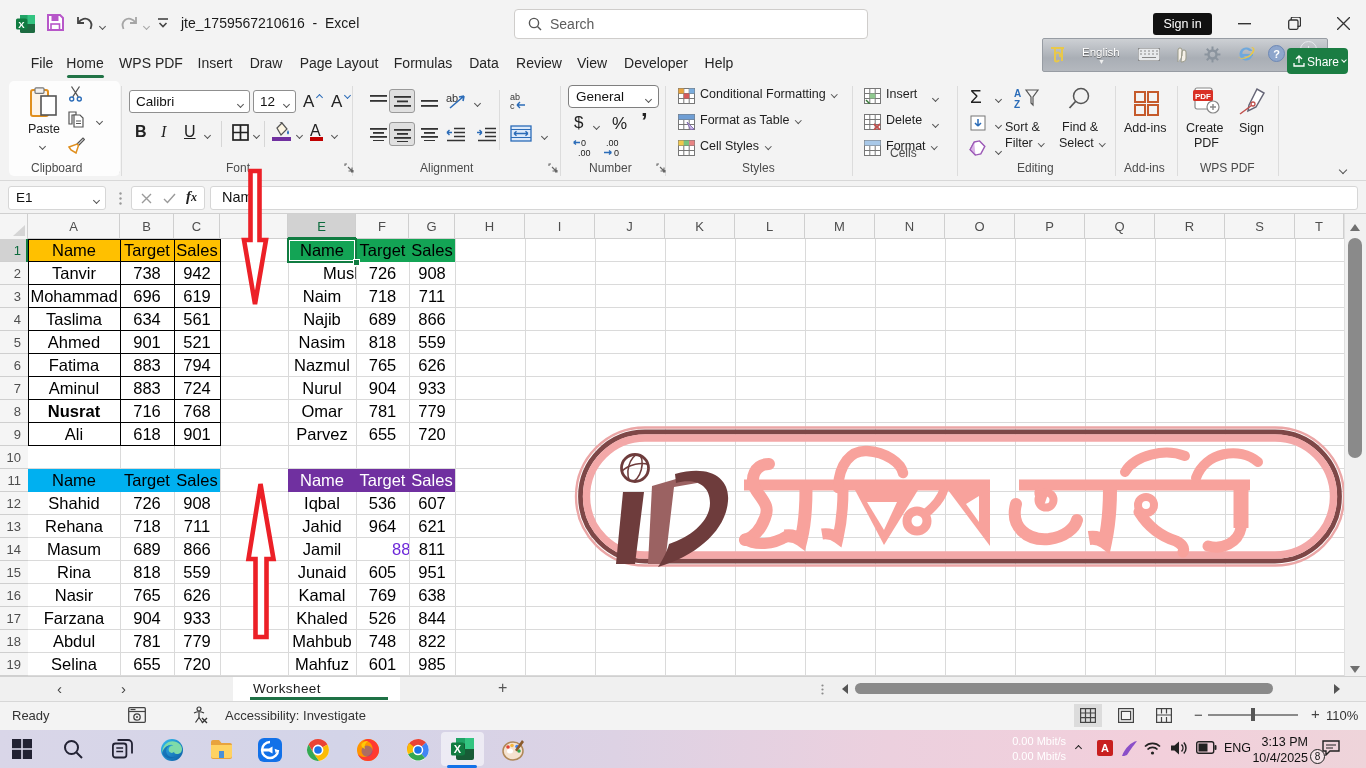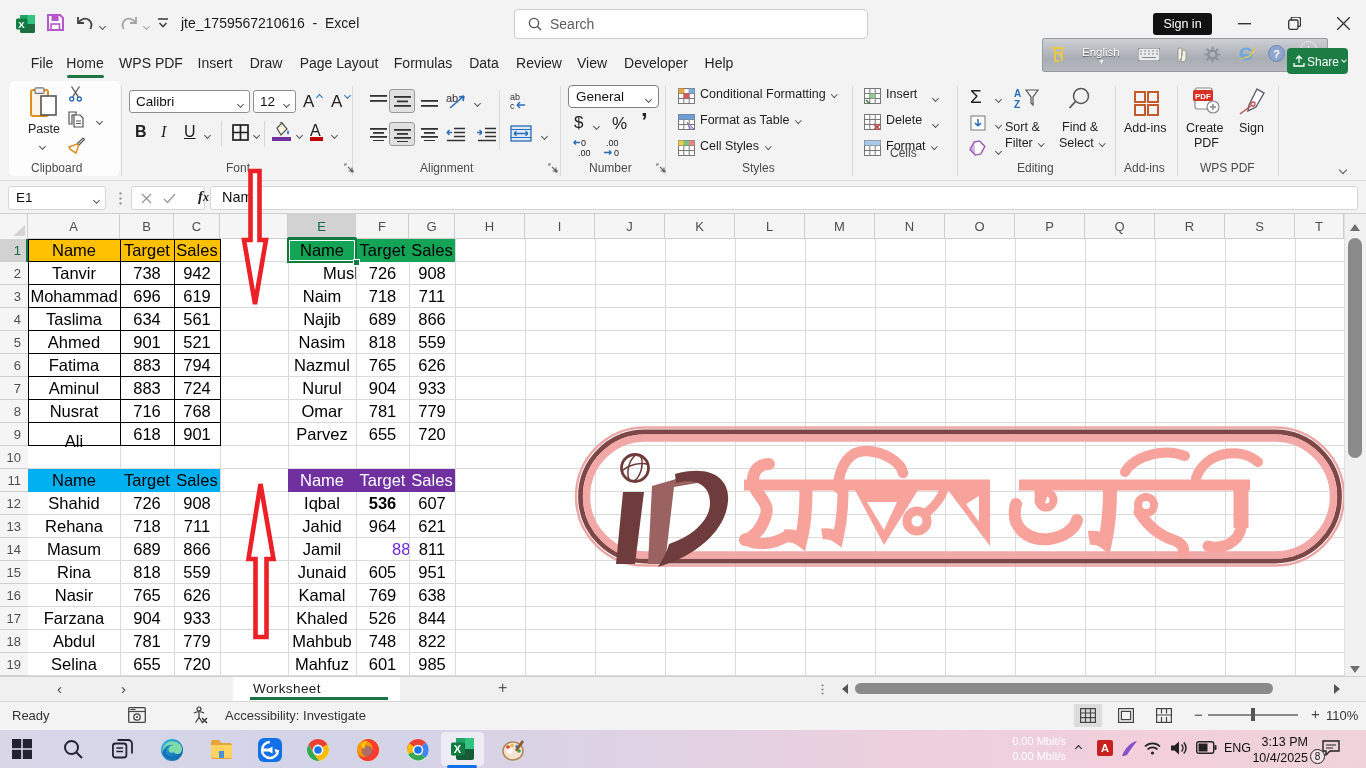--- a/index.html
+++ b/index.html
@@ -378,21 +378,21 @@
     <circle cx="1.5" cy="6.5" r="1.2" fill="#9a9a9a"></circle>
     <circle cx="1.5" cy="11.5" r="1.2" fill="#9a9a9a"></circle>
   </svg>
 <div class="a" style="left:131px;top:186px;width:74px;height:24px;background:#fff;border:1px solid #d6d6d6;border-radius:3px;"></div>
 <svg class="a" style="left:141px;top:193px" width="11" height="11" viewBox="0 0 11 11">
     <path d="M1,1 L10,10 M10,1 L1,10" stroke="#9a9a9a" stroke-width="1.4"></path>
   </svg>
 <svg class="a" style="left:163px;top:193px" width="13" height="11" viewBox="0 0 13 11">
     <path d="M1,6 L4.5,9.5 L12,1" fill="none" stroke="#9a9a9a" stroke-width="1.4"></path>
   </svg>
-<div class="a" style="left:186px;top:188px;font-size:15px;font-style:italic;font-family:'Liberation Serif',serif;color:#222;font-weight:bold;margin-left:12px;">f<span style="font-size:12px;">x</span></div>
+<div class="a" style="left:186px;top:188px;font-size:15px;font-style:italic;font-family:'Liberation Serif',serif;color:#222;font-weight:bold;">f<span style="font-size:12px;">x</span></div>
 <div class="a" style="left:210px;top:186px;width:1148px;height:24px;background:#fff;border:1px solid #d6d6d6;border-radius:3px;"></div>
 <div class="a" style="left:222px;top:189px;font-size:14.5px;color:#111;">Name</div>
 <div class="a" style="left:0;top:214px;width:1366px;height:462px;background:#fff;"></div>
 <div class="a" style="left:0;top:214px;width:1344px;height:25px;background:#f5f5f5;border-bottom:1px solid #cfcfcf;"></div>
 <div class="a" style="left:0;top:214px;width:28px;height:25px;background:#f5f5f5;border-right:1px solid #cfcfcf;"></div>
 <svg class="a" style="left:13px;top:225px" width="12" height="11" viewBox="0 0 12 11">
     <path d="M12,0 L12,11 L0,11 z" fill="#d5d5d5"></path>
   </svg>
 <div class="a ctr" style="left:28px;top:214px;width:92px;height:25px;background:transparent;border-right:1px solid #cfcfcf;font-size:13px;color:#4e4e4e;">A</div>
 <div class="a ctr" style="left:120px;top:214px;width:54px;height:25px;background:transparent;border-right:1px solid #cfcfcf;font-size:13px;color:#4e4e4e;">B</div>
@@ -488,24 +488,24 @@
 <div class="cell" style="left:174px;top:308px;width:46px;height:23px;color:#000;font-weight:normal;">561</div>
 <div class="cell" style="left:28px;top:331px;width:92px;height:23px;color:#000;font-weight:normal;">Ahmed</div>
 <div class="cell" style="left:120px;top:331px;width:54px;height:23px;color:#000;font-weight:normal;">901</div>
 <div class="cell" style="left:174px;top:331px;width:46px;height:23px;color:#000;font-weight:normal;">521</div>
 <div class="cell" style="left:28px;top:354px;width:92px;height:23px;color:#000;font-weight:normal;">Fatima</div>
 <div class="cell" style="left:120px;top:354px;width:54px;height:23px;color:#000;font-weight:normal;">883</div>
 <div class="cell" style="left:174px;top:354px;width:46px;height:23px;color:#000;font-weight:normal;">794</div>
 <div class="cell" style="left:28px;top:377px;width:92px;height:23px;color:#000;font-weight:normal;">Aminul</div>
 <div class="cell" style="left:120px;top:377px;width:54px;height:23px;color:#000;font-weight:normal;">883</div>
 <div class="cell" style="left:174px;top:377px;width:46px;height:23px;color:#000;font-weight:normal;">724</div>
-<div class="cell" style="left:28px;top:400px;width:92px;height:23px;color:#000;font-weight:normal;">Nusrat</div>
+<div class="cell" style="left:28px;top:400px;width:92px;height:23px;color:#000;font-weight:bold;">Nusrat</div>
 <div class="cell" style="left:120px;top:400px;width:54px;height:23px;color:#000;font-weight:normal;">716</div>
 <div class="cell" style="left:174px;top:400px;width:46px;height:23px;color:#000;font-weight:normal;">768</div>
-<div class="cell" style="left:28px;top:423px;width:92px;height:23px;color:#000;font-weight:normal;margin-top:7px;">Ali</div>
+<div class="cell" style="left:28px;top:423px;width:92px;height:23px;color:#000;font-weight:normal;">Ali</div>
 <div class="cell" style="left:120px;top:423px;width:54px;height:23px;color:#000;font-weight:normal;">618</div>
 <div class="cell" style="left:174px;top:423px;width:46px;height:23px;color:#000;font-weight:normal;">901</div>
 <div class="a" style="left:28px;top:239px;width:1px;height:207px;background:#000;"></div>
 <div class="a" style="left:120px;top:239px;width:1px;height:207px;background:#000;"></div>
 <div class="a" style="left:174px;top:239px;width:1px;height:207px;background:#000;"></div>
 <div class="a" style="left:220px;top:239px;width:1px;height:207px;background:#000;"></div>
 <div class="a" style="left:28px;top:239px;width:193px;height:1px;background:#000;"></div>
 <div class="a" style="left:28px;top:261px;width:193px;height:1px;background:#000;"></div>
 <div class="a" style="left:28px;top:284px;width:193px;height:1px;background:#000;"></div>
 <div class="a" style="left:28px;top:307px;width:193px;height:1px;background:#000;"></div>
@@ -566,21 +566,21 @@
 <div class="cell" style="left:28px;top:630px;width:92px;height:23px;color:#000;font-weight:normal;">Abdul</div>
 <div class="cell" style="left:120px;top:630px;width:54px;height:23px;color:#000;font-weight:normal;">781</div>
 <div class="cell" style="left:174px;top:630px;width:46px;height:23px;color:#000;font-weight:normal;">779</div>
 <div class="cell" style="left:28px;top:653px;width:92px;height:23px;color:#000;font-weight:normal;">Selina</div>
 <div class="cell" style="left:120px;top:653px;width:54px;height:23px;color:#000;font-weight:normal;">655</div>
 <div class="cell" style="left:174px;top:653px;width:46px;height:23px;color:#000;font-weight:normal;">720</div>
 <div class="cell" style="left:288px;top:469px;width:68px;height:23px;background:#7030a0;color:#fff;font-weight:normal;">Name</div>
 <div class="cell" style="left:356px;top:469px;width:53px;height:23px;background:#7030a0;color:#fff;font-weight:normal;">Target</div>
 <div class="cell" style="left:409px;top:469px;width:46px;height:23px;background:#7030a0;color:#fff;font-weight:normal;">Sales</div>
 <div class="cell" style="left:288px;top:492px;width:68px;height:23px;color:#000;font-weight:normal;">Iqbal</div>
-<div class="cell" style="left:356px;top:492px;width:53px;height:17px;color:#000;font-weight:bold;">536</div>
+<div class="cell" style="left:356px;top:492px;width:53px;height:17px;color:#000;font-weight:normal;">536</div>
 <div class="cell" style="left:409px;top:492px;width:46px;height:23px;color:#000;font-weight:normal;">607</div>
 <div class="cell" style="left:288px;top:515px;width:68px;height:23px;color:#000;font-weight:normal;">Jahid</div>
 <div class="cell" style="left:356px;top:515px;width:53px;height:23px;color:#000;font-weight:normal;">964</div>
 <div class="cell" style="left:409px;top:515px;width:46px;height:23px;color:#000;font-weight:normal;">621</div>
 <div class="cell" style="left:288px;top:538px;width:68px;height:23px;color:#000;font-weight:normal;">Jamil</div>
 <div class="cell" style="left:356px;top:538px;width:53px;height:23px;color:#6d28d9;font-weight:normal;padding-left:36px;">880</div>
 <div class="cell" style="left:409px;top:538px;width:46px;height:23px;color:#000;font-weight:normal;">811</div>
 <div class="cell" style="left:288px;top:561px;width:68px;height:23px;color:#000;font-weight:normal;">Junaid</div>
 <div class="cell" style="left:356px;top:561px;width:53px;height:23px;color:#000;font-weight:normal;">605</div>
 <div class="cell" style="left:409px;top:561px;width:46px;height:23px;color:#000;font-weight:normal;">951</div>

